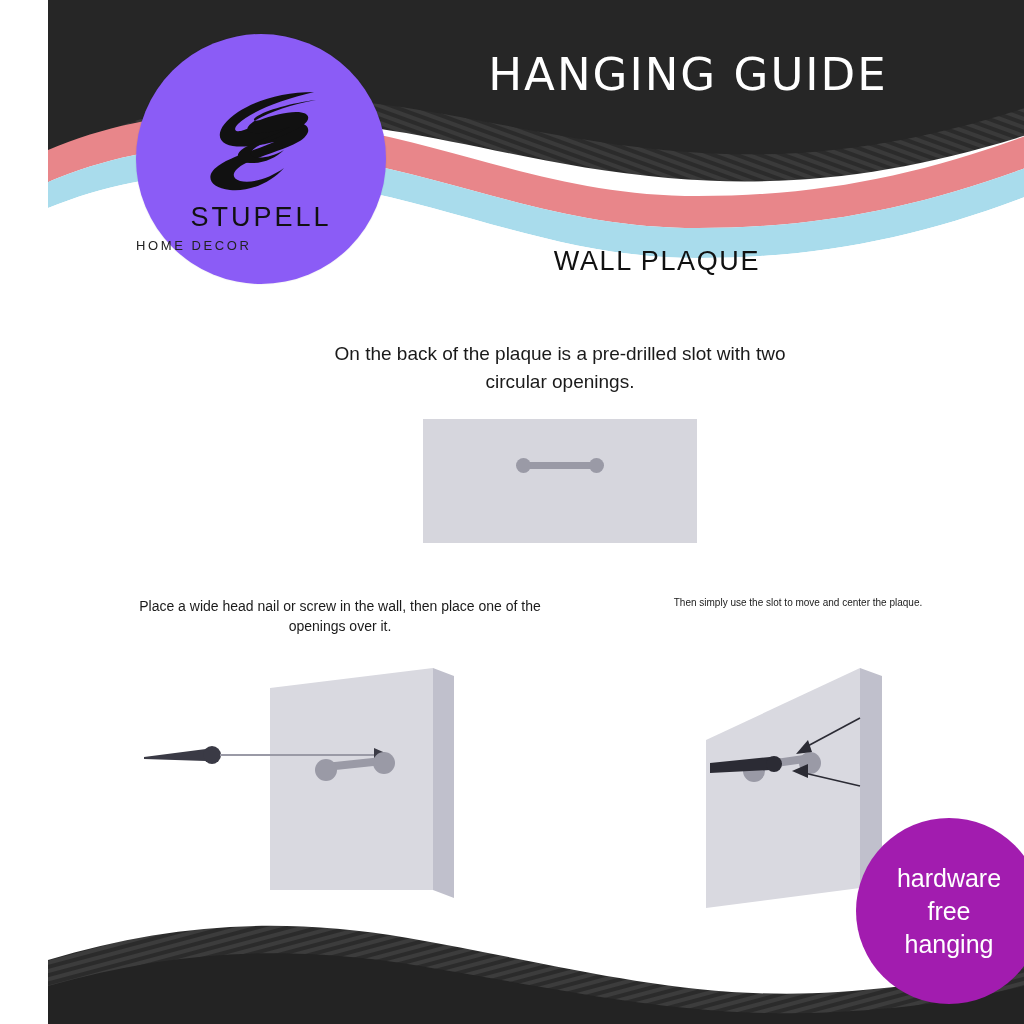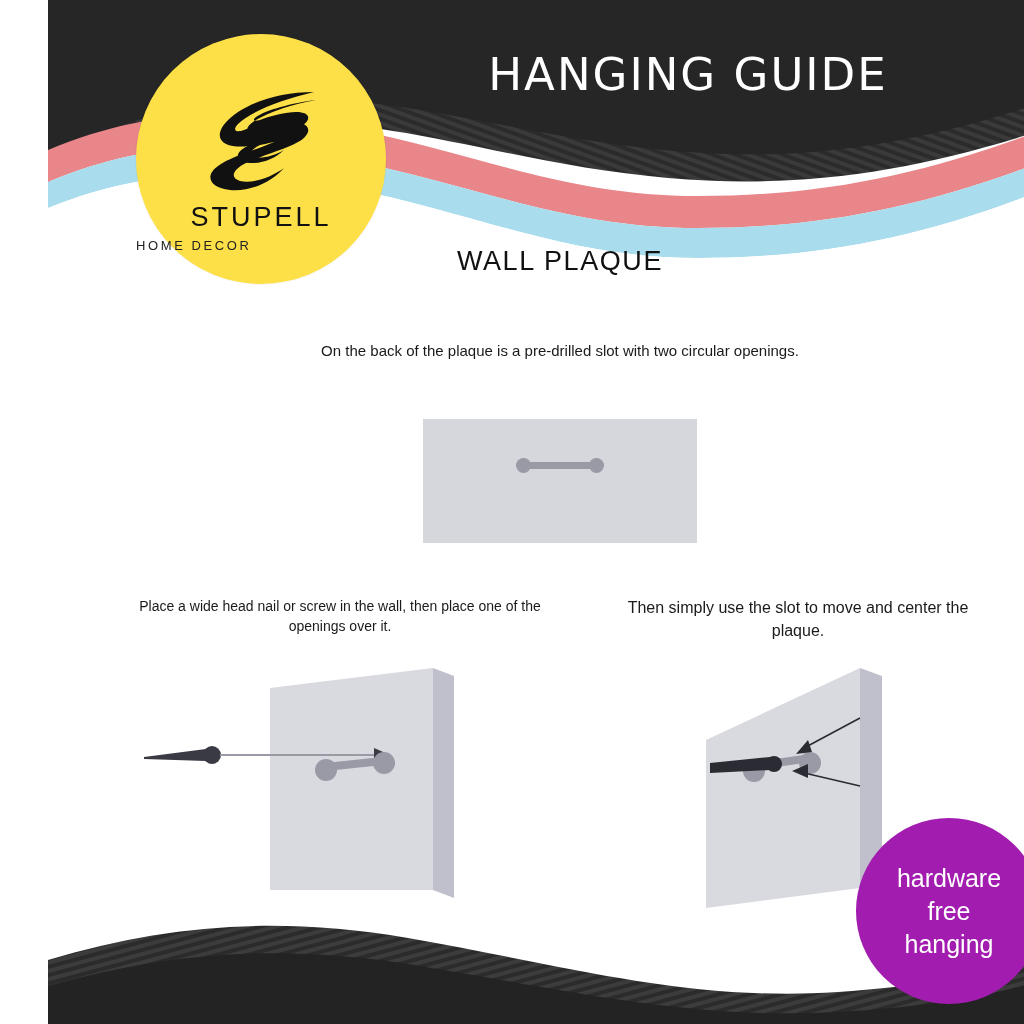--- a/index.html
+++ b/index.html
@@ -47,21 +47,21 @@
   }
 
   
   .logo-badge {
     position: absolute;
     left: 88px;
     top: 34px;
     width: 250px;
     height: 250px;
     border-radius: 50%;
-    background: #fde047;
+    background: #8b5cf6;
     box-shadow: 0 0 0 1px rgba(0,0,0,0.03);
   }
   .logo-mark {
     position: absolute;
     left: 50%;
     top: 52px;
     transform: translateX(-50%);
     width: 130px;
     height: 110px;
   }
@@ -87,50 +87,50 @@
     color: #222222;
     font-family: "Liberation Sans", sans-serif;
   }
 
   
   .section-title {
     position: absolute;
     left: 312px;
     top: 246px;
     width: 400px;
-    text-align: center;
+    text-align: right;
     font-size: 27px;
     letter-spacing: 1.6px;
     color: #111111;
   }
 
   
   .step-text {
     position: absolute;
     text-align: center;
     color: #1a1a1a;
     line-height: 1.45;
   }
   .step1-text {
     left: 262px;
     top: 340px;
     width: 500px;
-    font-size: 15px;
+    font-size: 19px;
   }
   .step2-text {
     left: 72px;
     top: 596px;
     width: 440px;
     font-size: 14px;
   }
   .step3-text {
     left: 560px;
     top: 596px;
     width: 380px;
-    font-size: 16px;
+    font-size: 10px;
   }
 
   
   .plaque-back {
     position: absolute;
     left: 375px;
     top: 419px;
     width: 274px;
     height: 124px;
     background: #d6d6dd;

